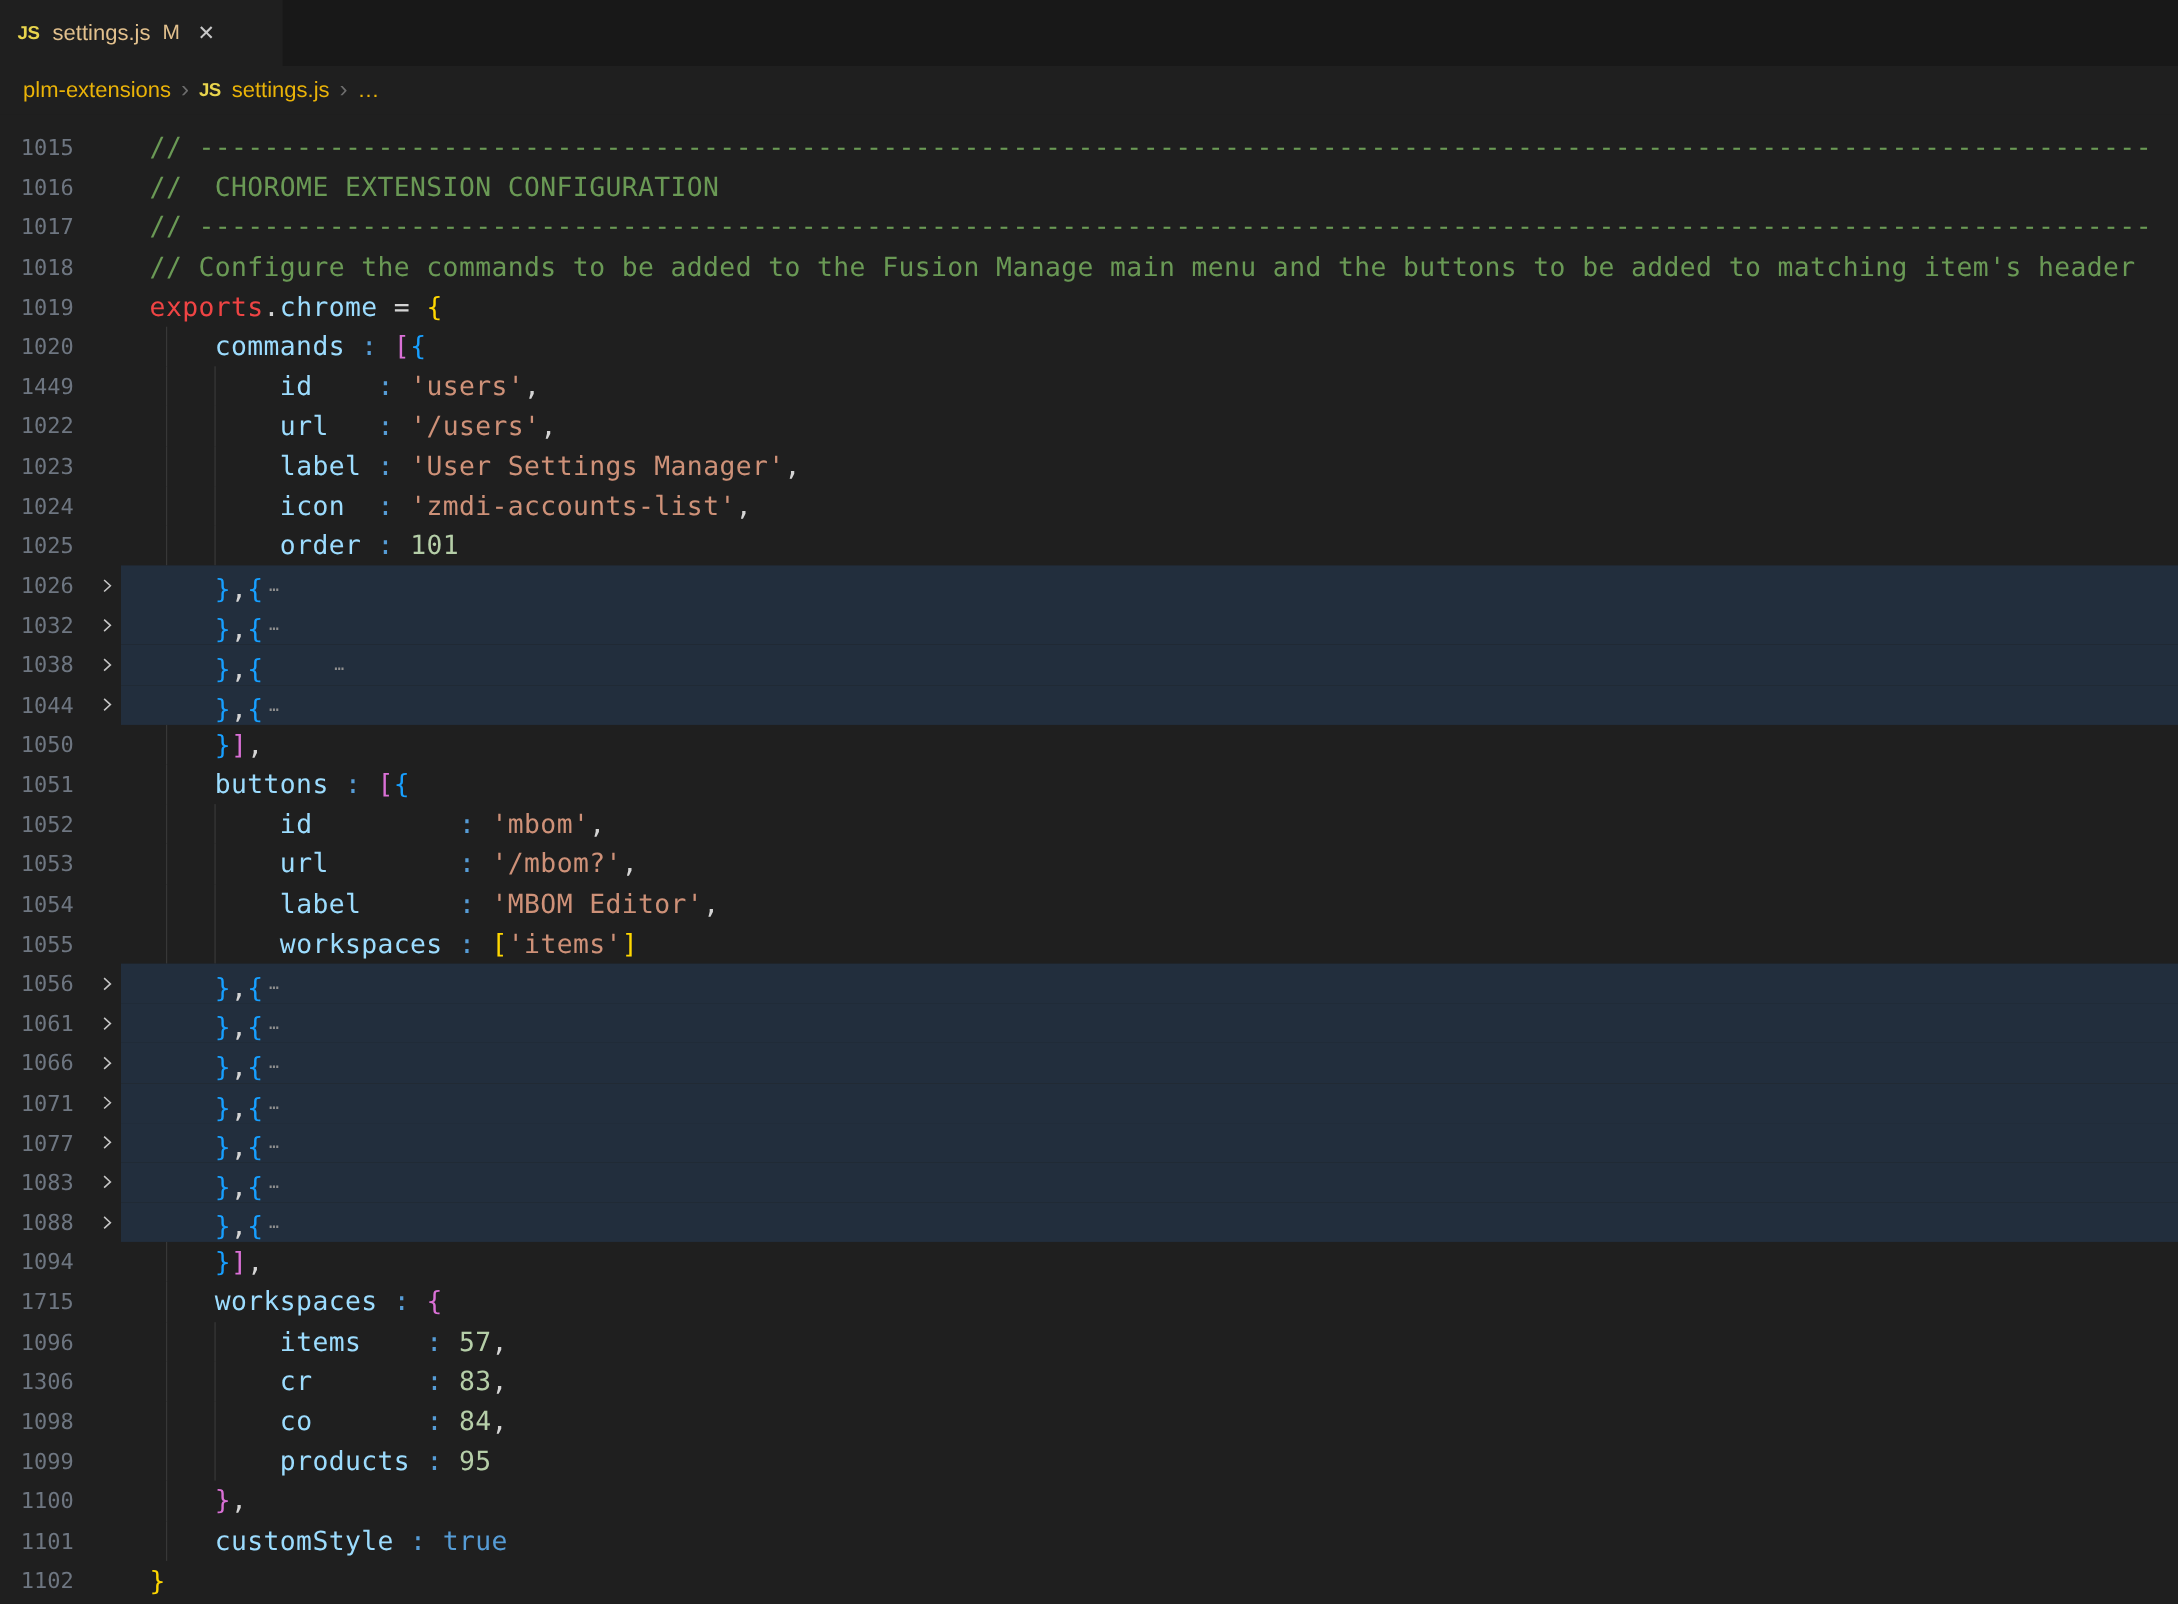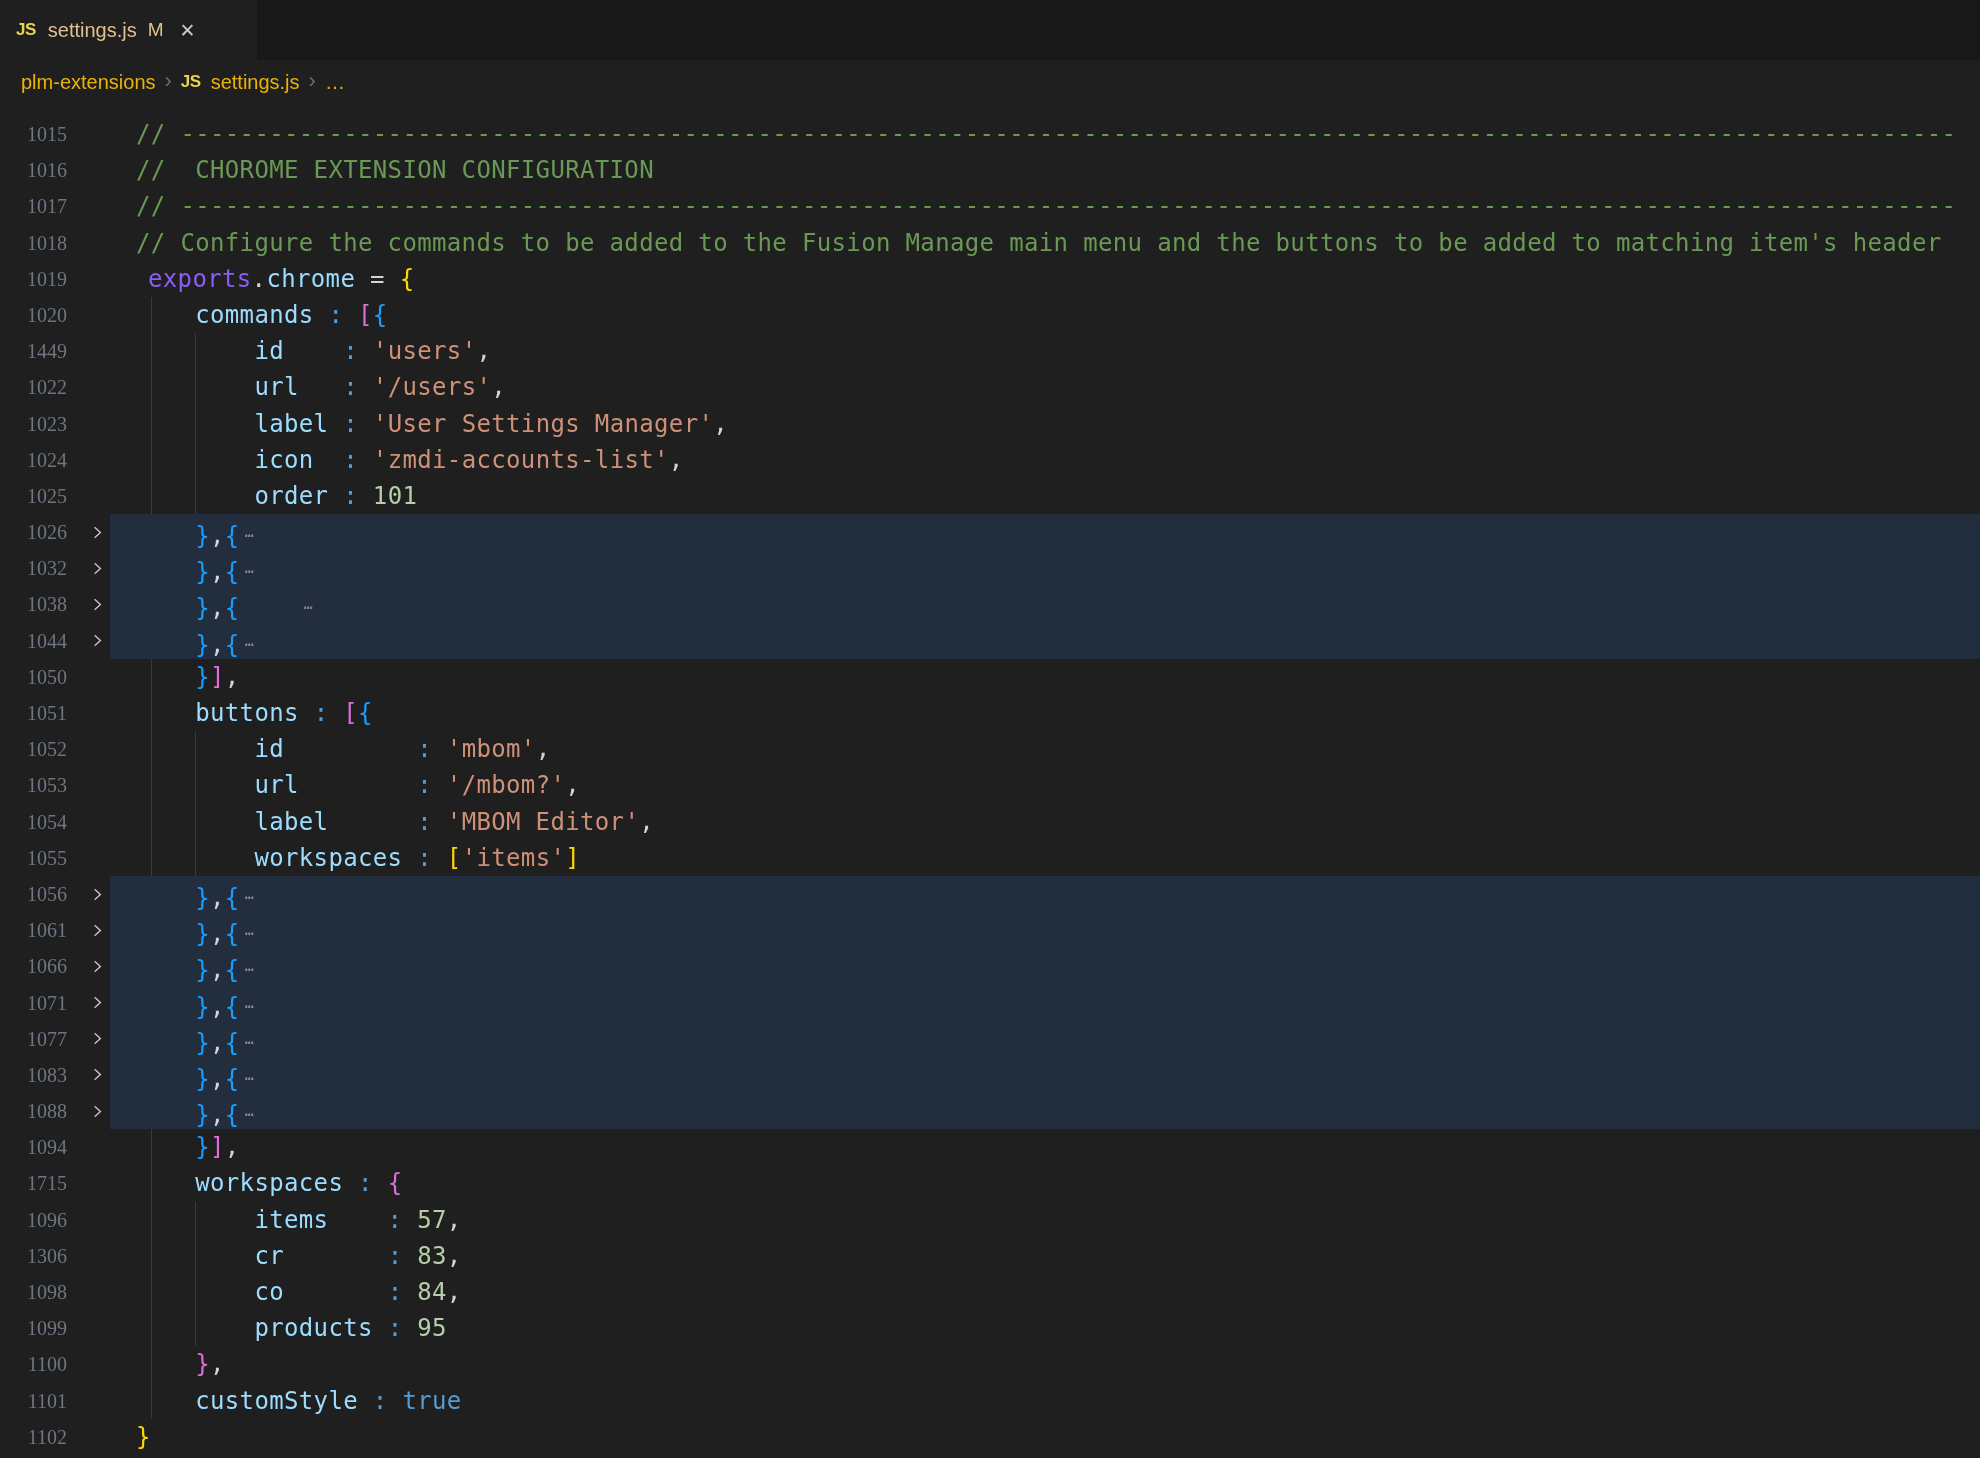--- a/index.html
+++ b/index.html
@@ -19,21 +19,21 @@
   .breadcrumbs { height:44px; width:100%; background:#1f1f1f; display:flex; align-items:center;
                  padding-left:21px; }
   .crumb { font-size:20px; color:#eab308; }
   .crumb-sep { font-size:22px; color:#6d6d6d; margin:0 9px; line-height:1; transform:translateY(-1px); }
   .breadcrumbs .js-badge { margin-right:10px; }
 
   
   .editor { padding-top:12px; font-family:"DejaVu Sans Mono","Liberation Mono",monospace; }
   .row { height:36.2px; display:flex; position:relative; }
   .gutter { flex:none; width:110px; position:relative; text-align:right; padding-right:43px;
-            font-size:20px; line-height:36.2px; color:#6e7681;font-family:Liberation Serif, serif; }
+            font-size:20px; line-height:36.2px; color:#6e7681; }
   .chev { position:absolute; right:3px; top:50%; transform:translateY(-50%); width:20px; height:20px;
           display:flex; align-items:center; justify-content:center; cursor:pointer; }
   .code { flex:1; position:relative; white-space:pre; font-size:24px; letter-spacing:0.35px;
           line-height:36.2px; padding-left:26px; }
   .row.hl .code { background:#222e3d; }
   .guide { position:absolute; top:0; bottom:0; width:1px; background:#3a3a3a; }
   .g1 { left:41px; } .g4 { left:85px; }
   .seg { position:relative; z-index:1; }
   .fold-dots { font-size:15px; letter-spacing:2px; margin-left:5px; vertical-align:7px;
                cursor:pointer; position:relative; z-index:1; }
@@ -72,21 +72,21 @@
       <div class="row">
         <div class="gutter">1017</div>
         <div class="code"><span class="seg" style="color: rgb(106, 153, 85);">// ------------------------------------------------------------------------------------------------------------------------</span></div>
       </div>
       <div class="row">
         <div class="gutter">1018</div>
         <div class="code"><span class="seg" style="color: rgb(106, 153, 85);">// Configure the commands to be added to the Fusion Manage main menu and the buttons to be added to matching item's header</span></div>
       </div>
       <div class="row">
         <div class="gutter">1019</div>
-        <div class="code"><span class="seg" style="color: #8b5cf6; margin-left: 12px;">exports</span><span class="seg" style="color: rgb(212, 212, 212);">.</span><span class="seg" style="color: rgb(156, 220, 254);">chrome</span><span class="seg" style="color: rgb(212, 212, 212);"> = </span><span class="seg" style="color: rgb(255, 215, 0);">{</span></div>
+        <div class="code"><span class="seg" style="color: #ef4444;">exports</span><span class="seg" style="color: rgb(212, 212, 212);">.</span><span class="seg" style="color: rgb(156, 220, 254);">chrome</span><span class="seg" style="color: rgb(212, 212, 212);"> = </span><span class="seg" style="color: rgb(255, 215, 0);">{</span></div>
       </div>
       <div class="row">
         <div class="gutter">1020</div>
         <div class="code"><span class="guide g1"></span><span class="seg" style="color: rgb(212, 212, 212);">    </span><span class="seg" style="color: rgb(156, 220, 254);">commands</span><span class="seg" style="color: rgb(212, 212, 212);"> </span><span class="seg" style="color: rgb(86, 156, 214);">:</span><span class="seg" style="color: rgb(212, 212, 212);"> </span><span class="seg" style="color: rgb(218, 112, 214);">[</span><span class="seg" style="color: rgb(23, 159, 255);">{</span></div>
       </div>
       <div class="row">
         <div class="gutter">1449</div>
         <div class="code"><span class="guide g1"></span><span class="guide g4"></span><span class="seg" style="color: rgb(212, 212, 212);">        </span><span class="seg" style="color: rgb(156, 220, 254);">id</span><span class="seg" style="color: rgb(212, 212, 212);">    </span><span class="seg" style="color: rgb(86, 156, 214);">:</span><span class="seg" style="color: rgb(212, 212, 212);"> </span><span class="seg" style="color: rgb(206, 145, 120);">'users'</span><span class="seg" style="color: rgb(212, 212, 212);">,</span></div>
       </div>
       <div class="row">

